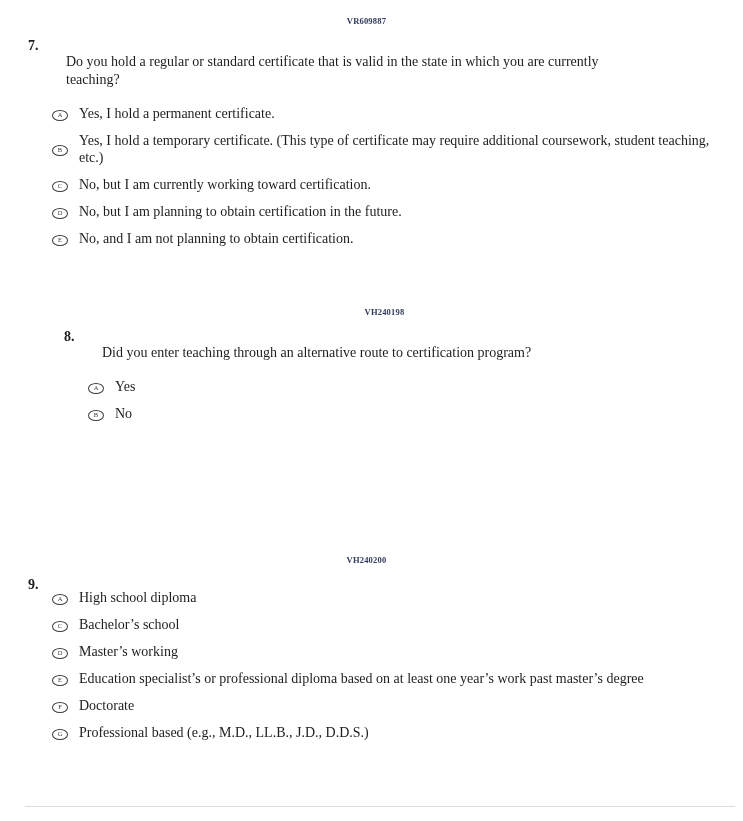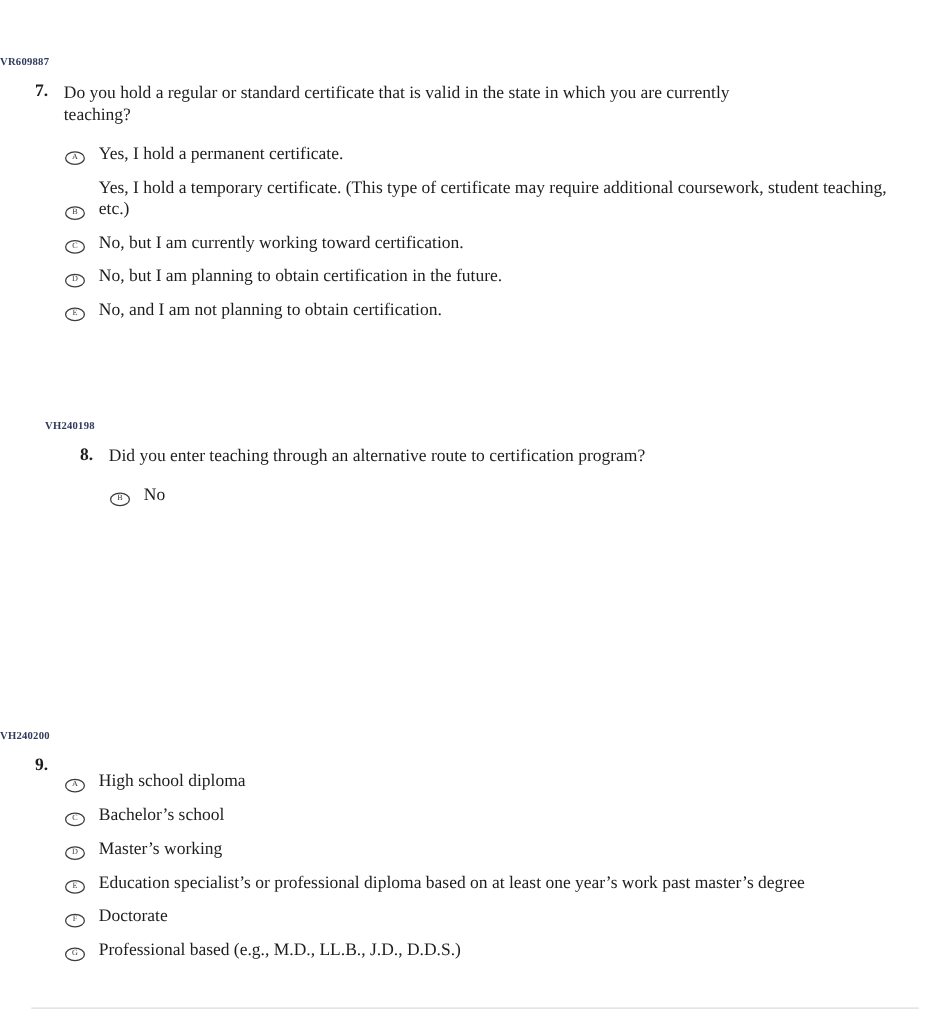--- a/index.html
+++ b/index.html
@@ -18,61 +18,60 @@
   }
   .question {
     position: absolute;
     left: 0;
     right: 0;
   }
   .q7 { top: 17px; }
   .q8 { top: 308px; padding-left: 36px; }
   .q9 { top: 556px; }
   .code {
-    text-align: left;
+    text-align: center;
     padding-right: 10px;
     font-size: 8.5px;
     line-height: 9px;
     font-weight: bold;
     color: #303a5c;
     letter-spacing: 0.2px;
-    margin-top: 28px;
   }
   .q-row {
     display: flex;
     margin-top: 11px;
     padding-left: 28px;
   }
   .q-num {
     font-weight: bold;
     font-size: 14px;
     line-height: 18px;
     width: 22px;
     flex-shrink: 0;
   }
   .q-body { flex: 1; min-width: 0; }
   .q-text {
-    margin: 1px;
+    margin: 16px;
     font-size: 14px;
     line-height: 18px;
     max-width: 562px;
   }
   .q-note {
     margin: 13px 0 0 0;
     font-size: 14px;
     line-height: 18px;
     max-width: 560px;
   }
   .options {
     margin-top: 13px;
     padding-left: 2px;
   }
   .option {
     display: flex;
-    align-items: flex-end;
+    align-items: center;
     margin-bottom: 10px;
     cursor: pointer;
   }
   .oval {
     box-sizing: content-box;
     width: 14px;
     height: 9px;
     border: 1px solid #3c3c3c;
     border-radius: 50%;
     display: flex;
@@ -152,20 +151,26 @@
 
   <section class="question q8">
     <div class="code">VH240198</div>
     <div class="q-row">
       <span class="q-num">8.</span>
       <div class="q-body">
         <p class="q-text">Did you enter teaching through an alternative route to certification program?</p>
         <div class="options">
           <div class="option">
             <span class="oval">
+                <span class="oval-letter">A</span>
+              </span>
+            <span class="option-label">Yes</span>
+          </div>
+          <div class="option">
+            <span class="oval">
                 <span class="oval-letter">B</span>
               </span>
             <span class="option-label">No</span>
           </div>
         </div>
       </div>
     </div>
   </section>
 
   <section class="question q9">

